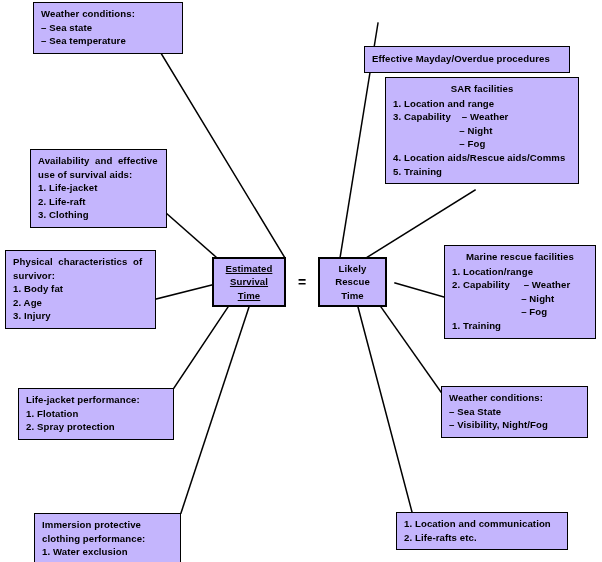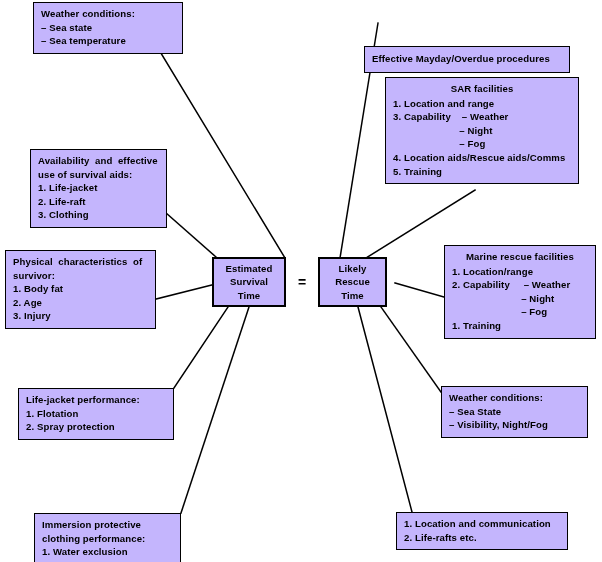--- a/index.html
+++ b/index.html
@@ -122,21 +122,21 @@
     <span class="ln">2. Spray protection</span>
   </div>
 
   <div class="node" style="left:34px; top:513px; width:147px;">
     <span class="ln">Immersion protective</span><br>
     <span class="ln">clothing performance:</span><br>
     <span class="ln">1. Water exclusion</span><br>
     <span class="ln">2. Insulation</span>
   </div>
 
-  <div class="node center-node" style="left:212px; top:257px; width:74px; height:50px;">
+  <div class="node center-node" style="left:212px; top:257px; width:74px; height:50px;text-decoration:underline;">
     <span>Estimated</span>
     <span>Survival</span>
     <span>Time</span>
   </div>
 
   <div class="equals" style="left:298px; top:274px;">=</div>
 
   <div class="node center-node" style="left:318px; top:257px; width:69px; height:50px;">
     <span>Likely</span>
     <span>Rescue</span>

